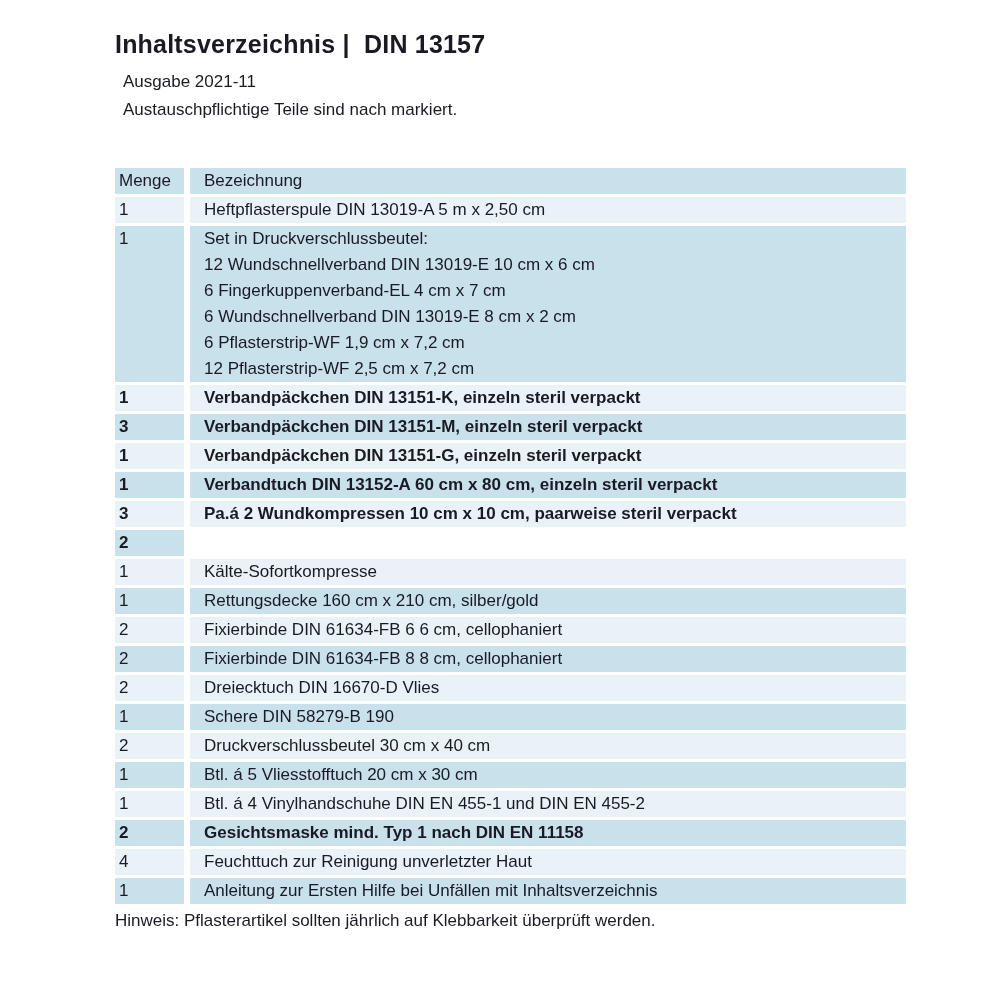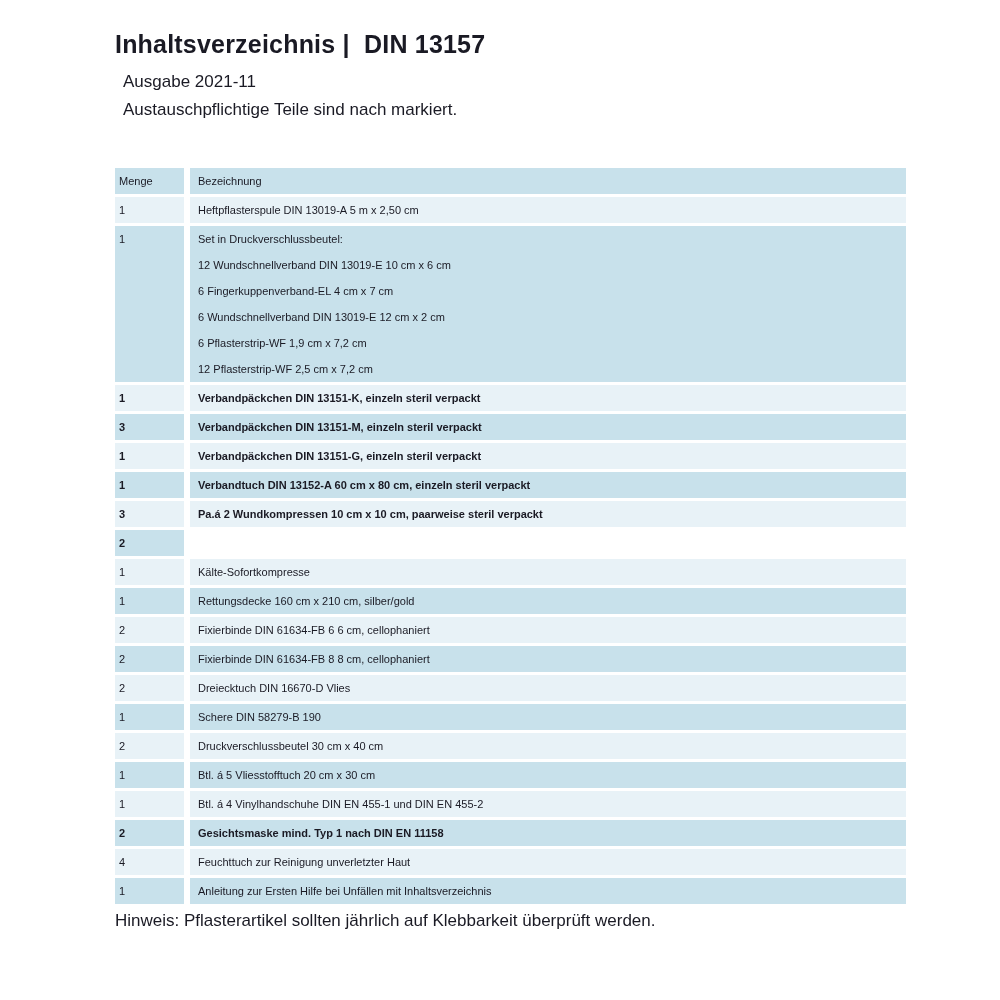--- a/index.html
+++ b/index.html
@@ -28,38 +28,38 @@
   }
   .subline{
     font-size:17px;
     line-height:28px;
     margin-left:8px;
   }
   .subline.first{margin-top:8px;}
   .table{
     margin-top:44px;
     width:791px;
-    font-size:11px;
+    font-size:17px;
   }
   .trow{
     display:flex;
     border-bottom:3px solid #ffffff;
   }
   .trow .cell{
     line-height:26px;
   }
   .cell.menge{
     width:75px;
     flex:0 0 75px;
     padding-left:4px;
     border-right:6px solid #ffffff;
   }
   .cell.bez{
     flex:1 1 auto;
-    padding-left:8px;
+    padding-left:14px;
   }
   .trow.dark .cell{background:var(--row-dark);}
   .trow.light .cell{background:var(--row-light);}
   .trow.head .cell{background:var(--row-dark);}
   .trow.bold{font-weight:bold;}
   .hint{
     font-size:17px;
     line-height:28px;
   }
 </style>
@@ -83,21 +83,21 @@
           <div class="cell bez">
             <div>Heftpflasterspule DIN 13019-A 5 m x 2,50 cm</div>
           </div>
         </div>
         <div class="trow dark">
           <div class="cell menge">1</div>
           <div class="cell bez">
             <div>Set in Druckverschlussbeutel:</div>
             <div>12 Wundschnellverband DIN 13019-E 10 cm x 6 cm</div>
             <div>6 Fingerkuppenverband-EL 4 cm x 7 cm</div>
-            <div>6 Wundschnellverband DIN 13019-E 12 cm x 2 cm</div>
+            <div>6 Wundschnellverband DIN 13019-E 8 cm x 2 cm</div>
             <div>6 Pflasterstrip-WF 1,9 cm x 7,2 cm</div>
             <div>12 Pflasterstrip-WF 2,5 cm x 7,2 cm</div>
           </div>
         </div>
         <div class="trow light bold">
           <div class="cell menge">1</div>
           <div class="cell bez">
             <div>Verbandpäckchen DIN 13151-K, einzeln steril verpackt</div>
           </div>
         </div>

